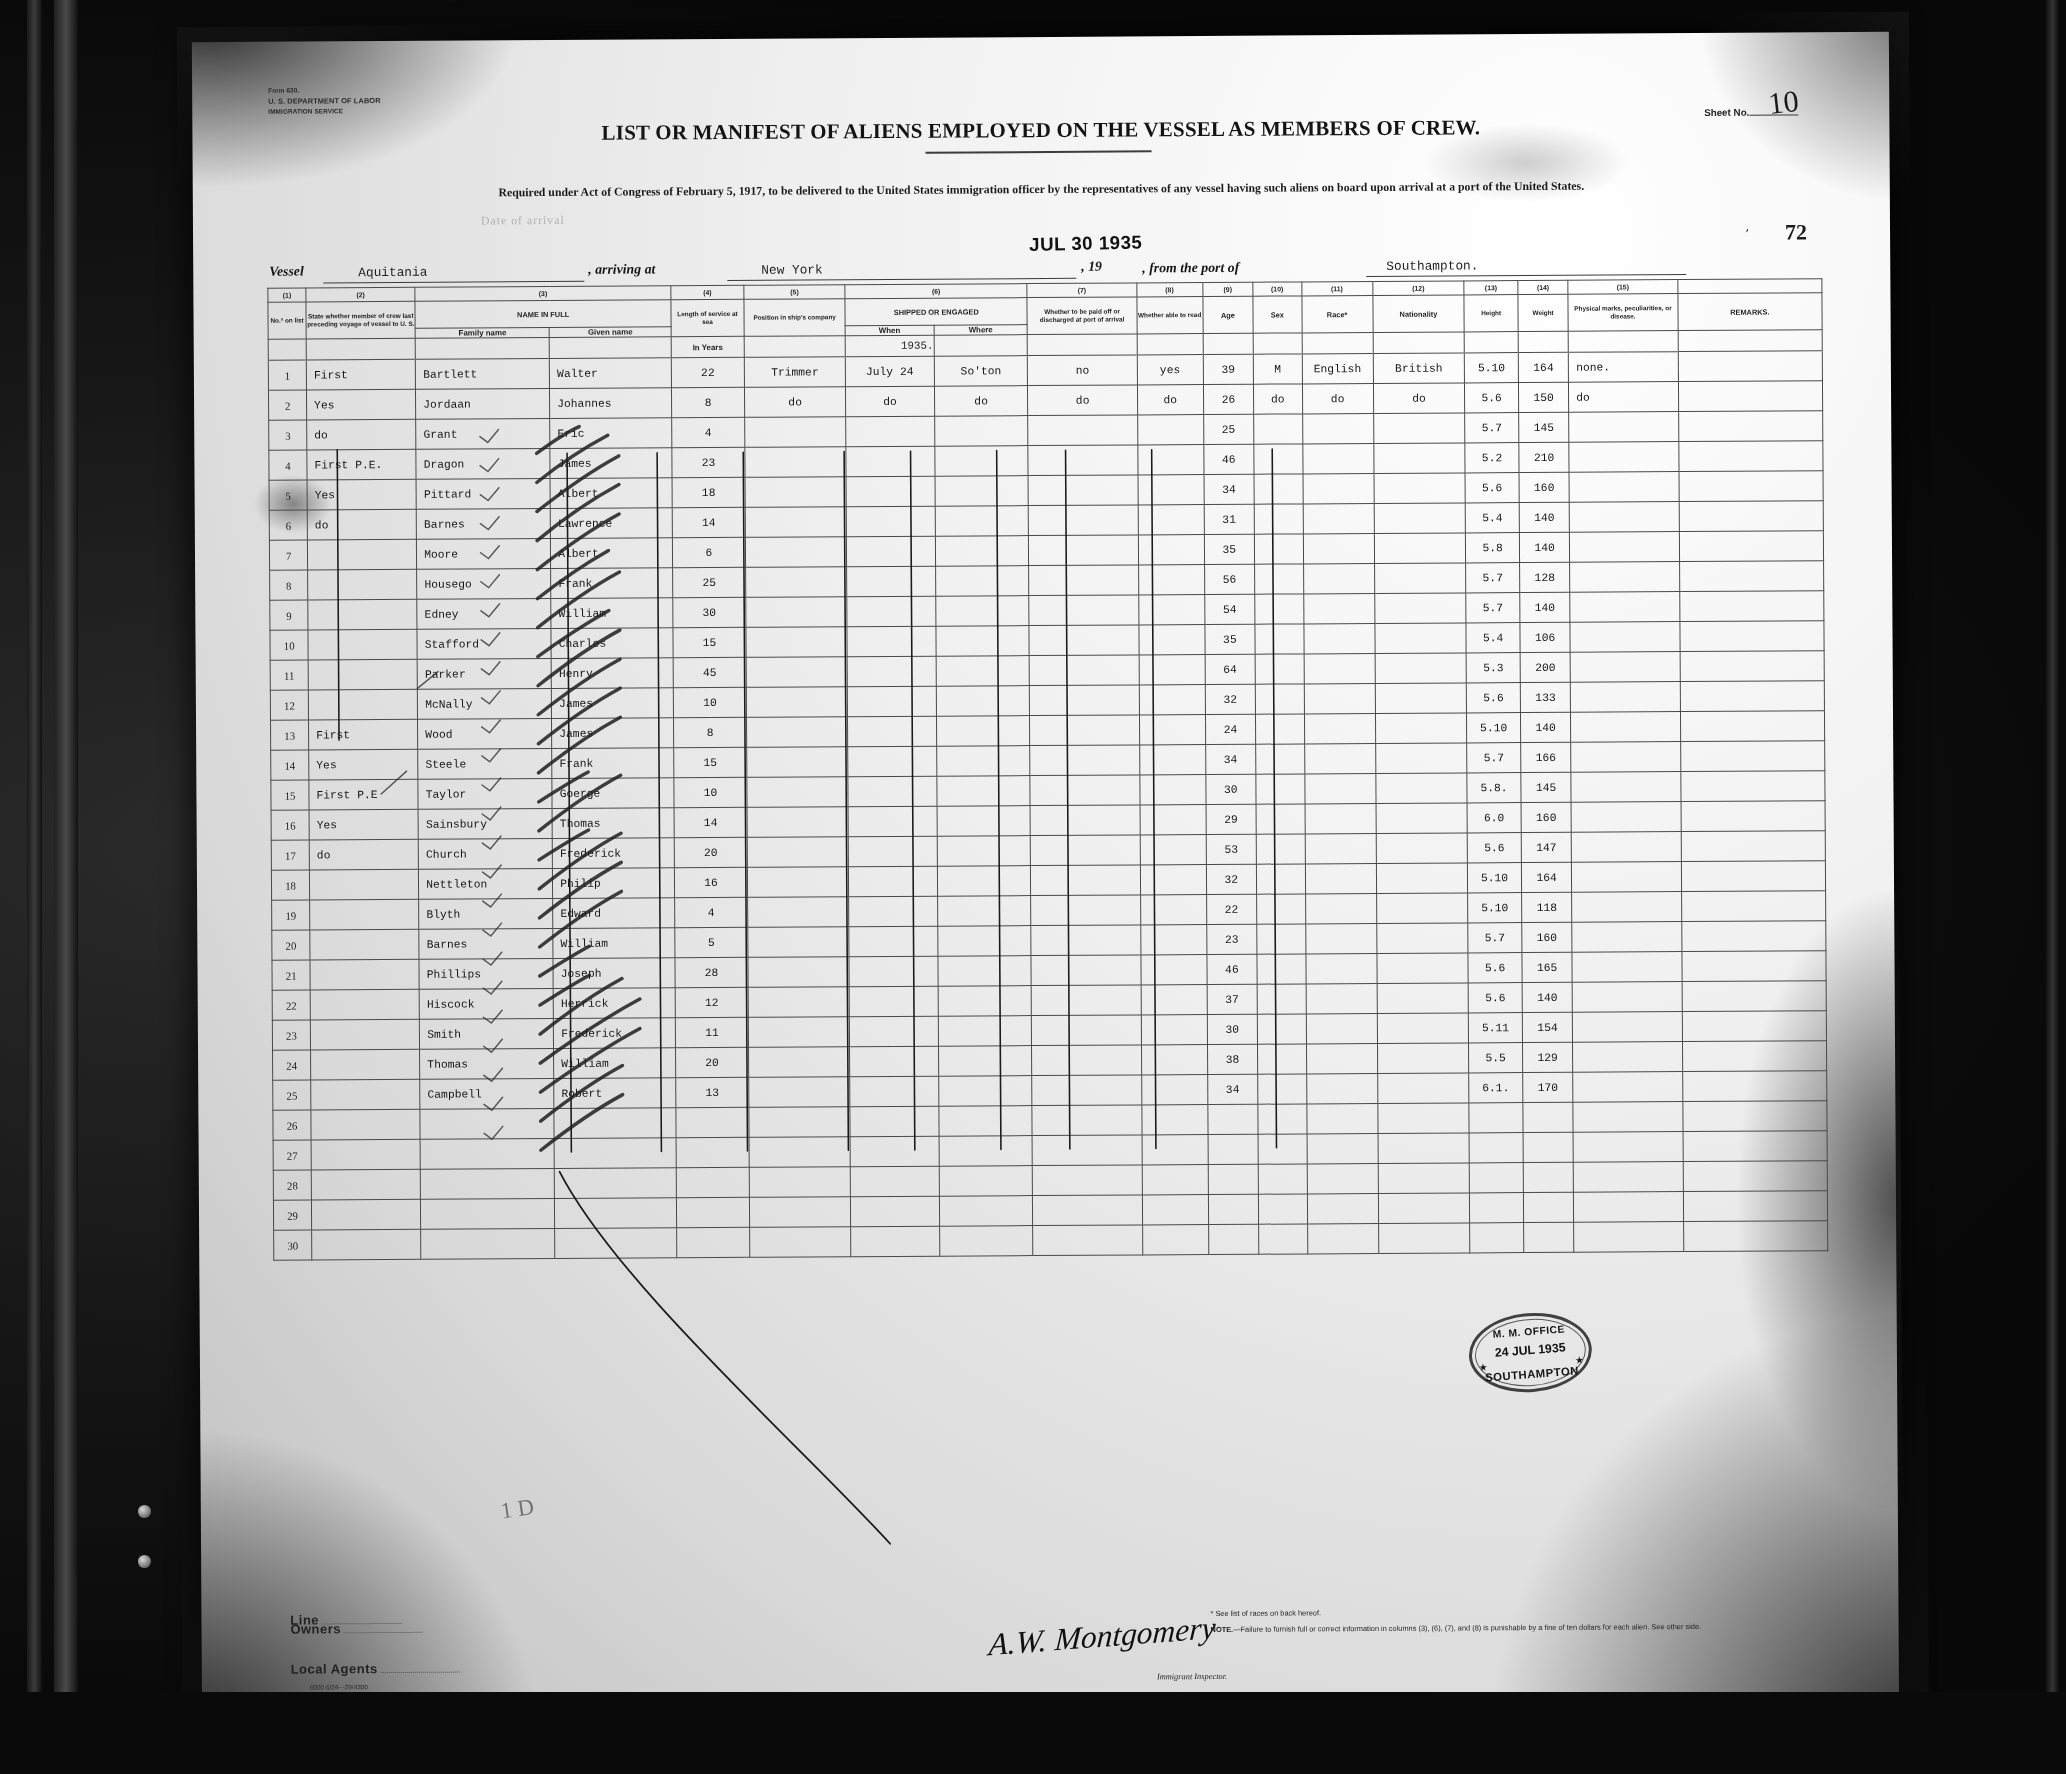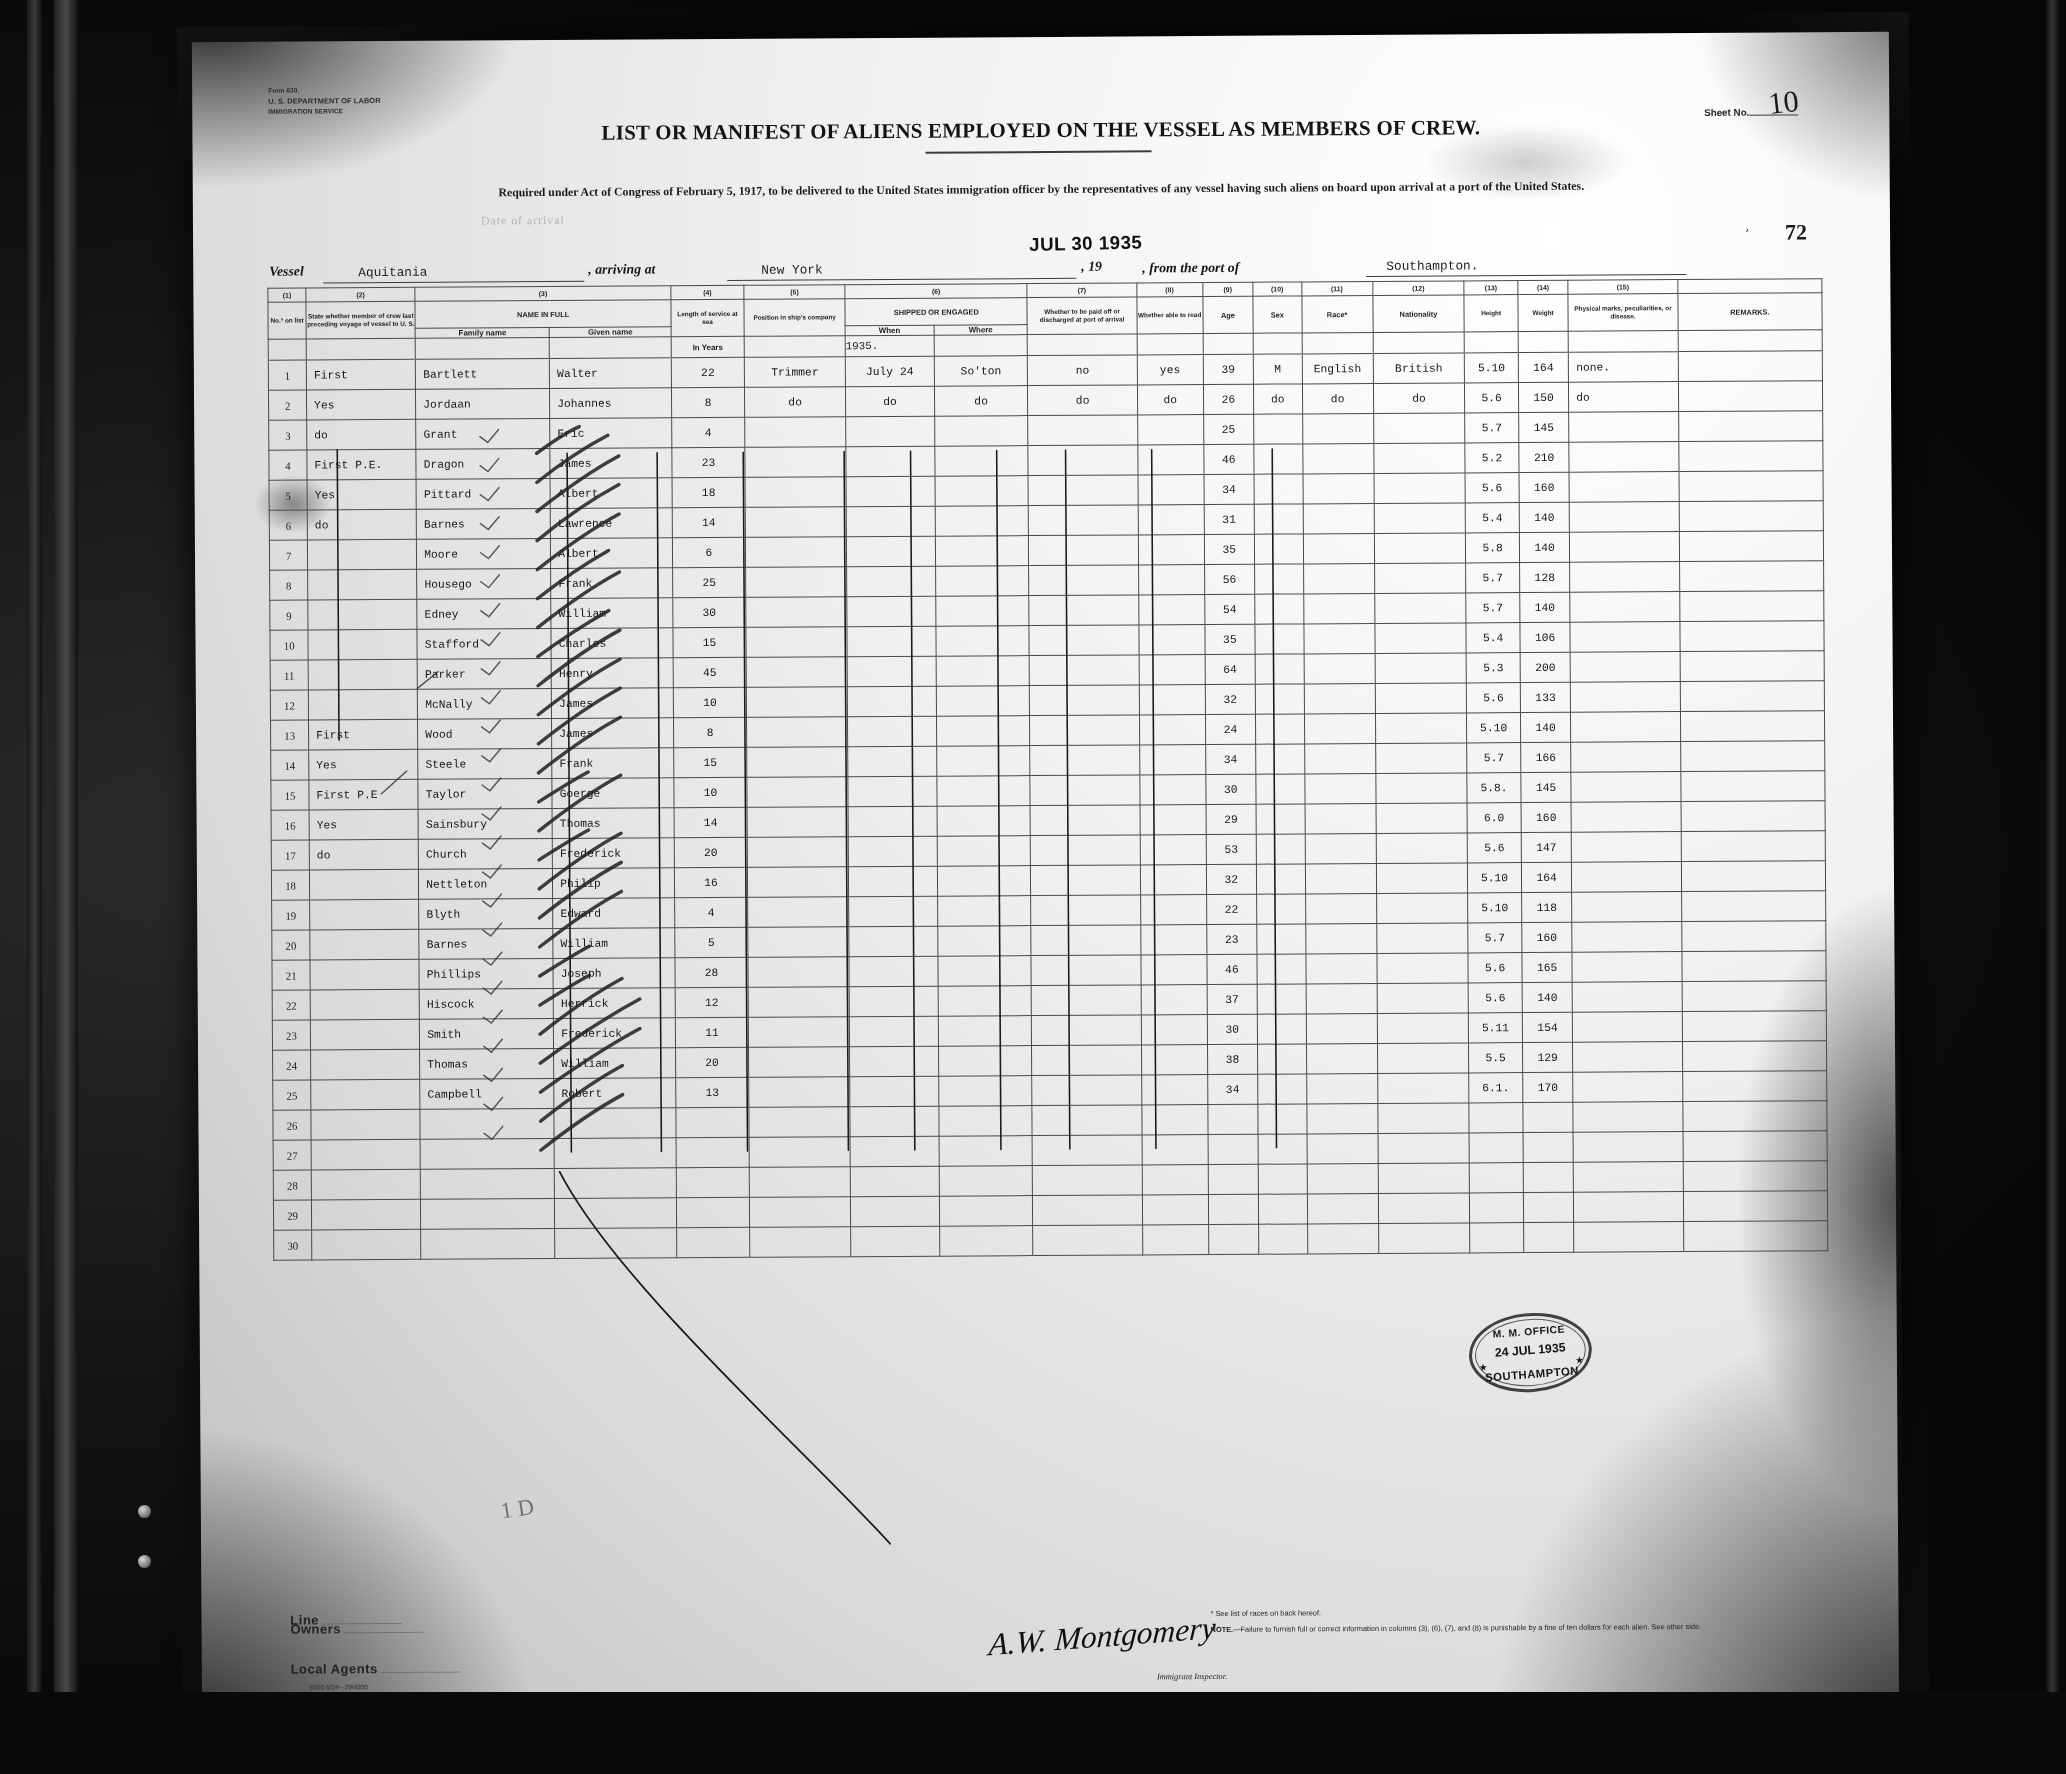--- a/index.html
+++ b/index.html
@@ -87,21 +87,21 @@
   
   table.manifest { position:absolute; left:74px; top:246px; width:1555px;
                    border-collapse:collapse; table-layout:fixed; }
   table.manifest th, table.manifest td { border:0.5px solid #4a4a4a; padding:0; }
   .colnum { height:12.8px; font-size:6.9px; font-weight:bold; color:#222; text-align:center; border-bottom:none; }
   .hdr { font-size:7.4px; font-weight:bold; color:#1d1d1d; text-align:center; line-height:1.22;
          padding:1.5px 1px; vertical-align:middle; }
   .hdr.small { font-size:6.4px; }
   .subhdr { font-size:7.9px; font-weight:bold; color:#1d1d1d; text-align:center; padding:2px 1px; }
   .yearcell { font-size:10.8px; color:#1a1a1a; font-family:"Liberation Mono", monospace;
-              text-align:left; }
+              text-align:right; }
   td.data { height:29px; font-size:11.3px; color:#151515;
             font-family:"Liberation Mono", monospace; text-align:center; vertical-align:middle; }
   td.data.lft { text-align:left; padding-left:6.9px; }
   td.rownum { font-size:10.8px; color:#1a1a1a; text-align:center; font-family:"Liberation Serif", serif; }
 
   
   .footer { position:absolute; left:74px; top:1567px; width:1555px; height:93px; }
   .dots { font-size:13px; font-weight:bold; color:#222; letter-spacing:0.5px;
           font-family:"Liberation Sans", sans-serif; }
   .dots .lead { display:inline-block; border-bottom:1px dotted #555; width:79px; margin-left:3px; }

